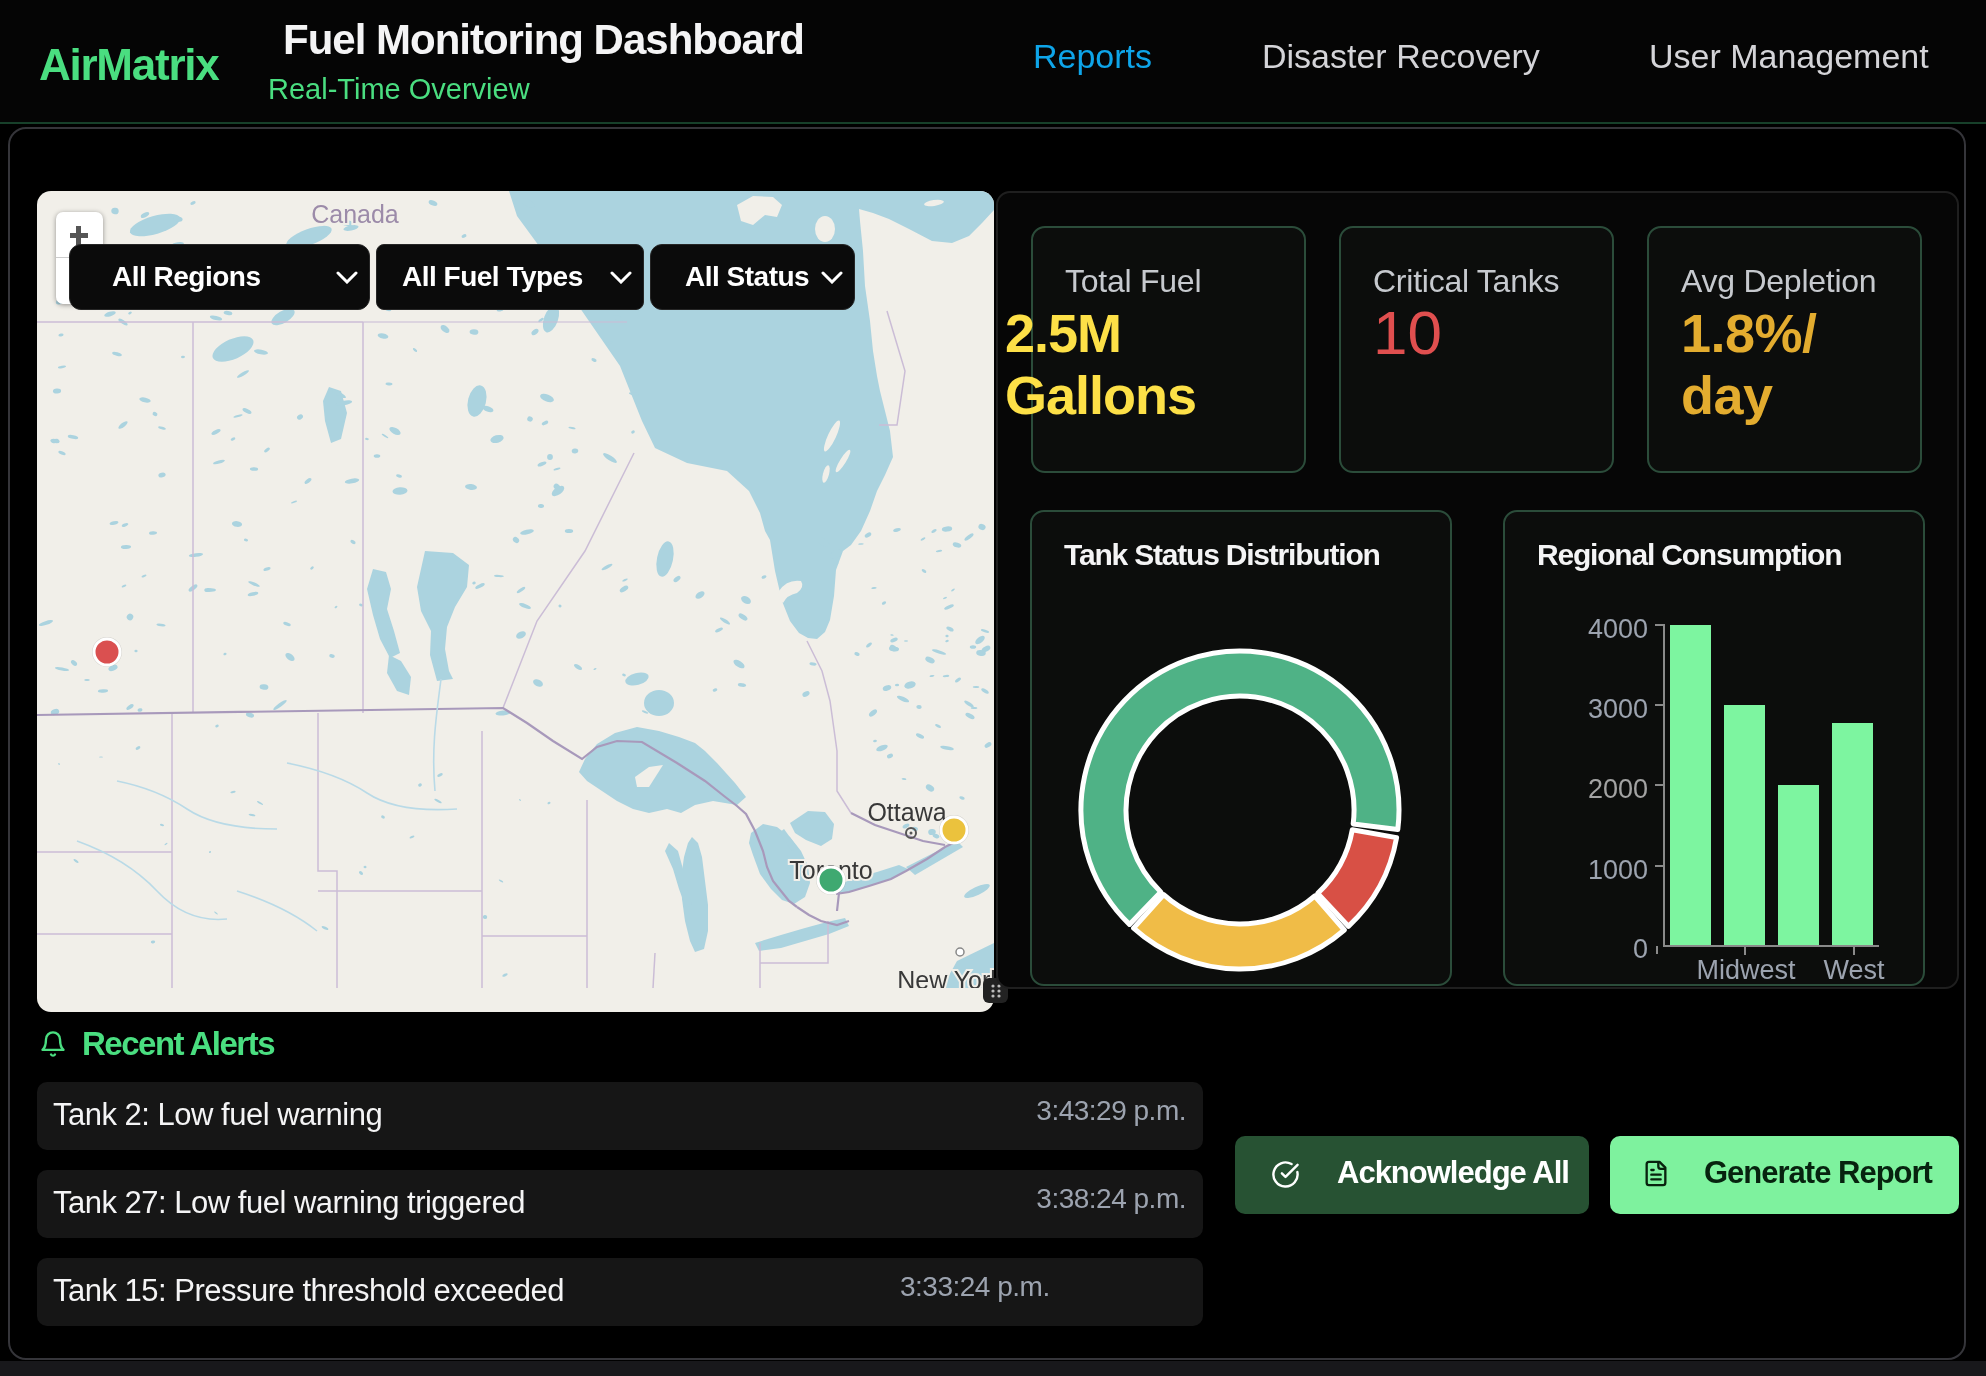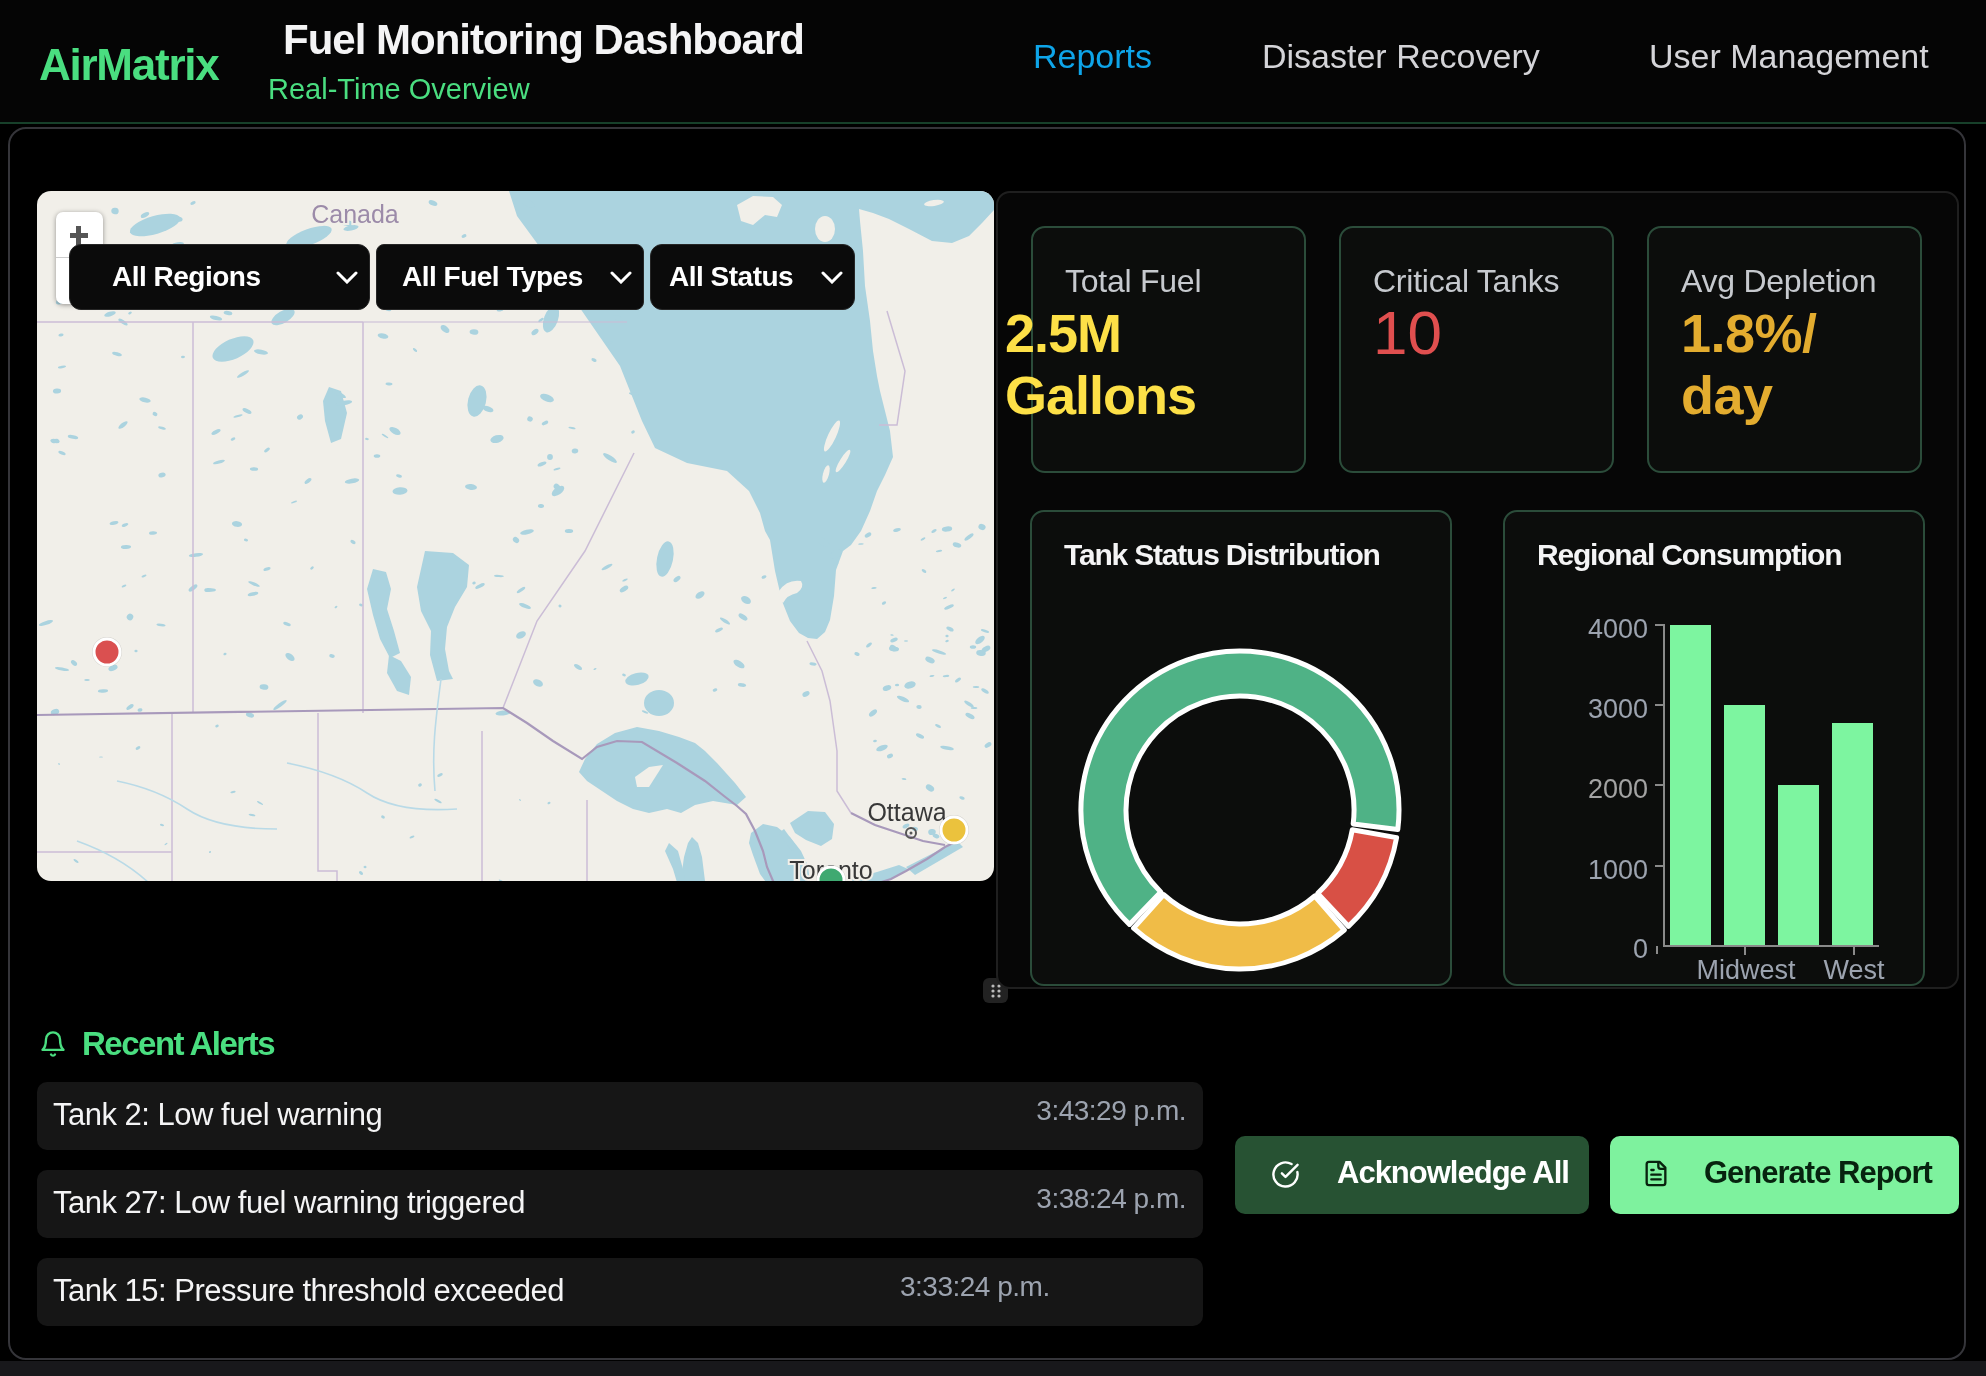--- a/index.html
+++ b/index.html
@@ -11,21 +11,21 @@
 
 <div class="abs" style="left:0;top:0;width:1986px;height:124px;background:#050505;border-bottom:2px solid #17402a;"></div>
 <div class="abs" style="left:8px;top:127px;width:1958px;height:1233px;border:2px solid #35353a;border-radius:18px;"></div>
 <div class="abs" style="left:39px;top:40px;font-size:44px;font-weight:bold;color:#4ade80;letter-spacing:-1.25px;">AirMatrix</div>
 <div class="abs" style="left:283px;top:16px;font-size:42px;font-weight:bold;color:#f4f4f5;letter-spacing:-1px;">Fuel Monitoring Dashboard</div>
 <div class="abs" style="left:268px;top:73px;font-size:29px;color:#4ade80;">Real-Time Overview</div>
 <div class="abs" style="left:1033px;top:37px;font-size:34px;color:#0ea5e9;">Reports</div>
 <div class="abs" style="left:1262px;top:37px;font-size:34px;color:#d4d4d8;">Disaster Recovery</div>
 <div class="abs" style="left:1649px;top:37px;font-size:34px;color:#d4d4d8;">User Management</div>
 
-<div class="abs" style="left:37px;top:191px;width:957px;height:690px;background:#f1efe9;border-radius:14px;overflow:hidden;">
+<div class="abs" style="left:37px;top:191px;width:957px;height:821px;background:#f1efe9;border-radius:14px;overflow:hidden;">
 <svg width="957" height="797" viewBox="0 0 957 797" style="position:absolute;top:0;left:0">
         <path d="M472,0 480,25 513,70 545,120 583,175 605,230 618,257 650,272 690,280 712,300 723,322 728,340 733,349 738,380 745,410 753,430 762,442 771,447 780,448 788,441 793,429 797,405 799,379 806,360 814,354 824,340 833,320 840,300 848,284 856,266 853,240 848,220 843,200 840,185 836,160 833,130 828,95 826,60 823,30 822,18 836,22 852,28 872,38 895,50 915,52 932,45 945,32 958,18 968,8 975,0 Z" fill="#abd3df"></path>
         <path d="M700,14 L716,5 L736,6 L745,14 L740,26 L728,24 L716,34 L704,30 Z" fill="#f1efe9"></path>
         <ellipse cx="788" cy="38" rx="10" ry="13" fill="#f1efe9"></ellipse>
         <ellipse cx="795" cy="245" rx="4" ry="17" transform="rotate(25 795 245)" fill="#f1efe9"></ellipse>
         <ellipse cx="806" cy="270" rx="3" ry="13" transform="rotate(32 806 270)" fill="#f1efe9"></ellipse>
         <ellipse cx="789" cy="283" rx="3" ry="9" transform="rotate(15 789 283)" fill="#f1efe9"></ellipse>
         <ellipse cx="897" cy="12" rx="10" ry="3" transform="rotate(-8 897 12)" fill="#f1efe9"></ellipse>
         <path d="M962,0 L957,0 L957,0 L994,0 L994,26 L978,16 L965,6 Z" fill="#f1efe9"></path>
         <path d="M742,400 Q750,388 764,390 Q768,396 760,402 Q750,404 746,412 Q740,408 742,400 Z" fill="#f1efe9"></path>
@@ -357,21 +357,21 @@
 </div>
 
 <div class="abs" style="left:69px;top:244px;width:301px;height:66px;background:#0b0b0b;border:1px solid #262626;border-radius:12px;color:#fff;font-size:28px;font-weight:600;line-height:64px;padding-left:42px;letter-spacing:-0.5px;">All Regions</div>
 <svg class="abs" style="left:336px;top:271px;" width="22" height="13" viewBox="0 0 22 13">
       <path d="M2 2 L11 11 L20 2" stroke="#fff" stroke-width="3" fill="none" stroke-linecap="round"></path>
     </svg>
 <div class="abs" style="left:376px;top:244px;width:268px;height:66px;background:#0b0b0b;border:1px solid #262626;border-radius:8px;color:#fff;font-size:28px;font-weight:600;line-height:64px;padding-left:25px;letter-spacing:-0.5px;">All Fuel Types</div>
 <svg class="abs" style="left:610px;top:271px;" width="22" height="13" viewBox="0 0 22 13">
       <path d="M2 2 L11 11 L20 2" stroke="#fff" stroke-width="3" fill="none" stroke-linecap="round"></path>
     </svg>
-<div class="abs" style="left:650px;top:244px;width:205px;height:66px;background:#0b0b0b;border:1px solid #262626;border-radius:12px;color:#fff;font-size:28px;font-weight:600;line-height:64px;padding-left:18px;letter-spacing:-0.5px;">All Status</div>
+<div class="abs" style="left:650px;top:244px;width:205px;height:66px;background:#0b0b0b;border:1px solid #262626;border-radius:12px;color:#fff;font-size:28px;font-weight:600;line-height:64px;padding-left:34px;letter-spacing:-0.5px;">All Status</div>
 <svg class="abs" style="left:821px;top:271px;" width="22" height="13" viewBox="0 0 22 13">
       <path d="M2 2 L11 11 L20 2" stroke="#fff" stroke-width="3" fill="none" stroke-linecap="round"></path>
     </svg>
 
 <div class="abs" style="left:983px;top:978px;width:25px;height:25px;background:#222;border-radius:6px;"></div>
 <svg class="abs" style="left:989px;top:983px;" width="14" height="16" viewBox="0 0 14 16">
 <g fill="#bbb">
         <circle cx="4" cy="3" r="1.6"></circle>
         <circle cx="10" cy="3" r="1.6"></circle>
         <circle cx="4" cy="8" r="1.6"></circle>

